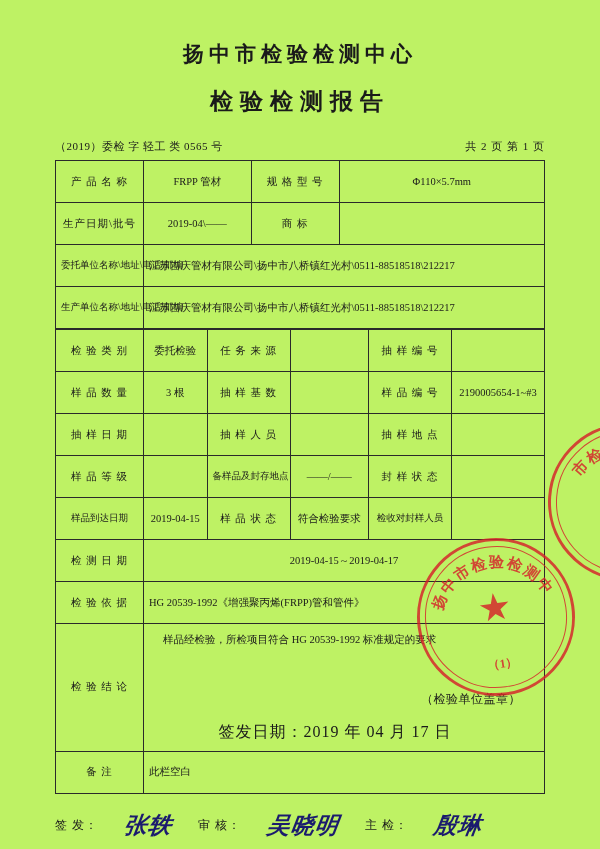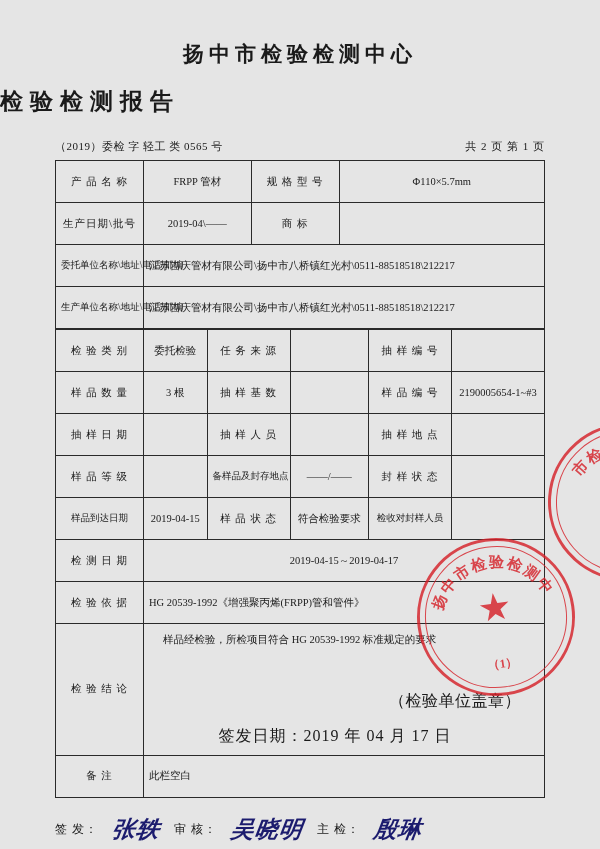--- a/index.html
+++ b/index.html
@@ -11,32 +11,33 @@
     width: 600px;
     height: 849px;
     position: relative;
     font-family: "Liberation Serif", "DejaVu Serif", serif;
     color: #1a1a1a;
     overflow: hidden;
   }
   .page {
     position: absolute;
     inset: 0;
-    background: #e5e5e5;
+    background: #bef264;
   }
   
   .title-main {
     text-align: center;
     font-size: 21px;
     font-weight: bold;
     letter-spacing: 5px;
     margin-top: 40px;
     font-family: "Liberation Serif", "DejaVu Serif", serif;
   }
   .title-sub {
+    text-align: center;
     font-size: 23px;
     font-weight: bold;
     letter-spacing: 7px;
     margin-top: 18px;
   }
   .meta-row {
     margin: 22px 55px 6px 55px;
     display: flex;
     justify-content: space-between;
     font-size: 11px;
@@ -96,36 +97,36 @@
   .sign-line {
     text-align: center;
     padding-right: 18px;
     font-size: 16px;
     letter-spacing: 1px;
   }
   .stamp-label {
     display: block;
     text-align: right;
     padding-right: 18px;
-    font-size: 16px;
+    font-size: 12px;
     margin-bottom: 14px;
     letter-spacing: 0.5px;
   }
   .concl-cell {
     position: relative;
   }
 
   
   .sign-row {
     margin: 16px 55px 0 55px;
     display: flex;
     align-items: center;
     font-size: 12px;
     letter-spacing: 1px;
-    gap: 4px;
+    gap: 16px;
   }
   .sign-label { white-space: nowrap; }
   .hand {
     font-family: "DejaVu Serif", serif;
     font-style: italic;
     font-weight: bold;
     font-size: 23px;
     color: #1b1b6e;
     padding: 0 10px;
     transform: skewX(-8deg);

